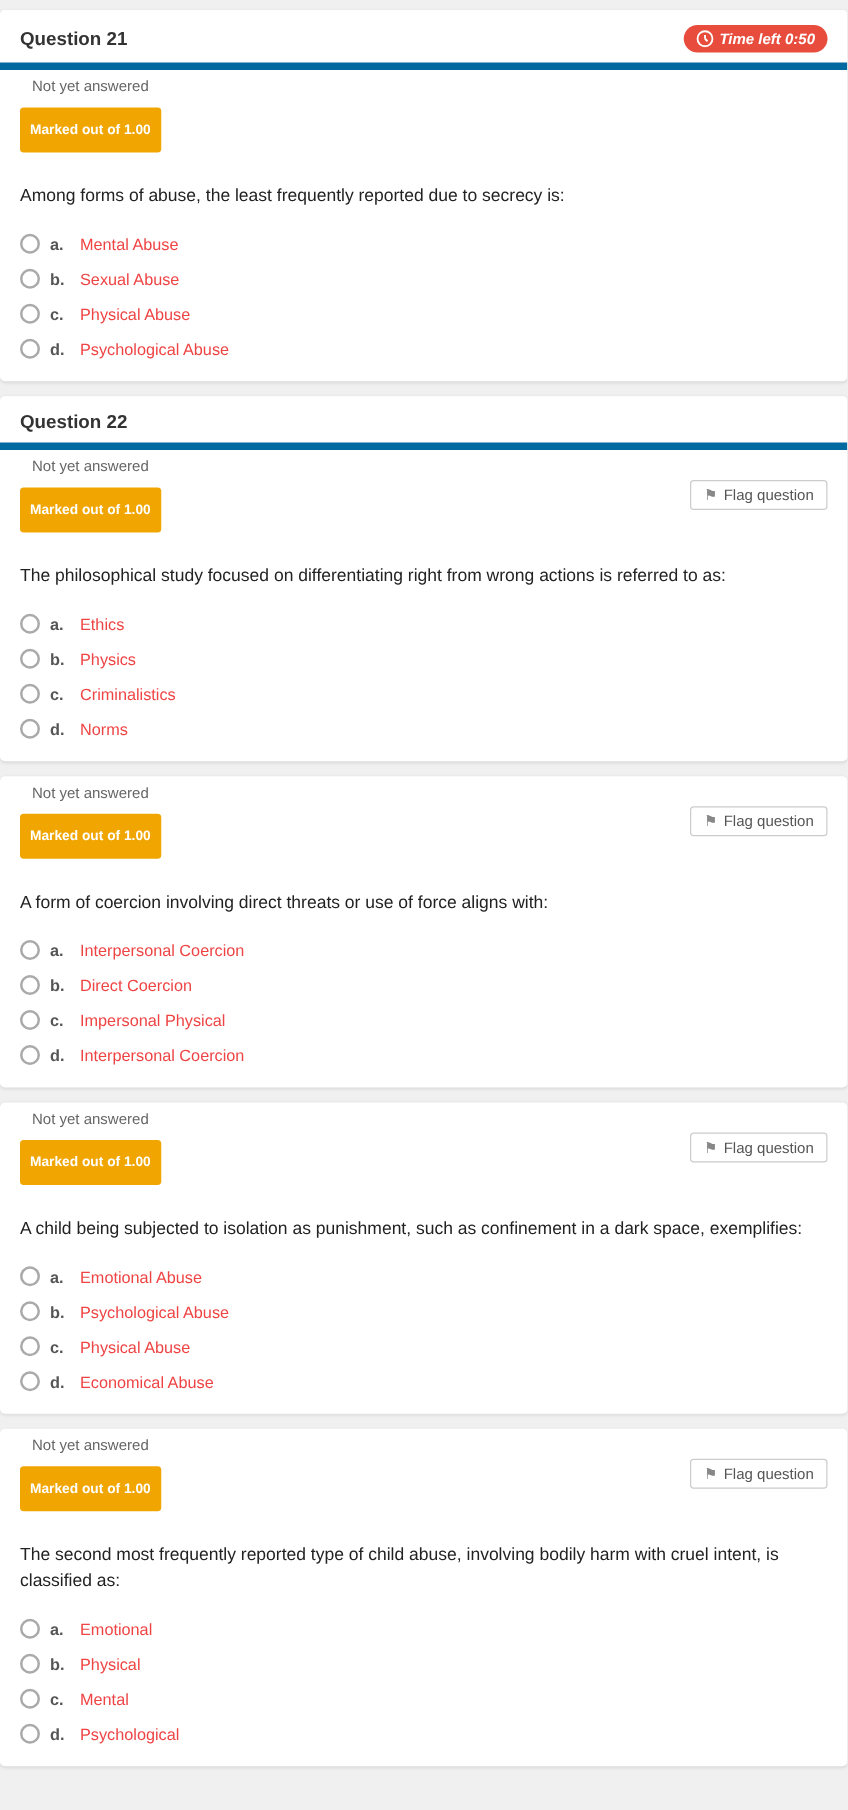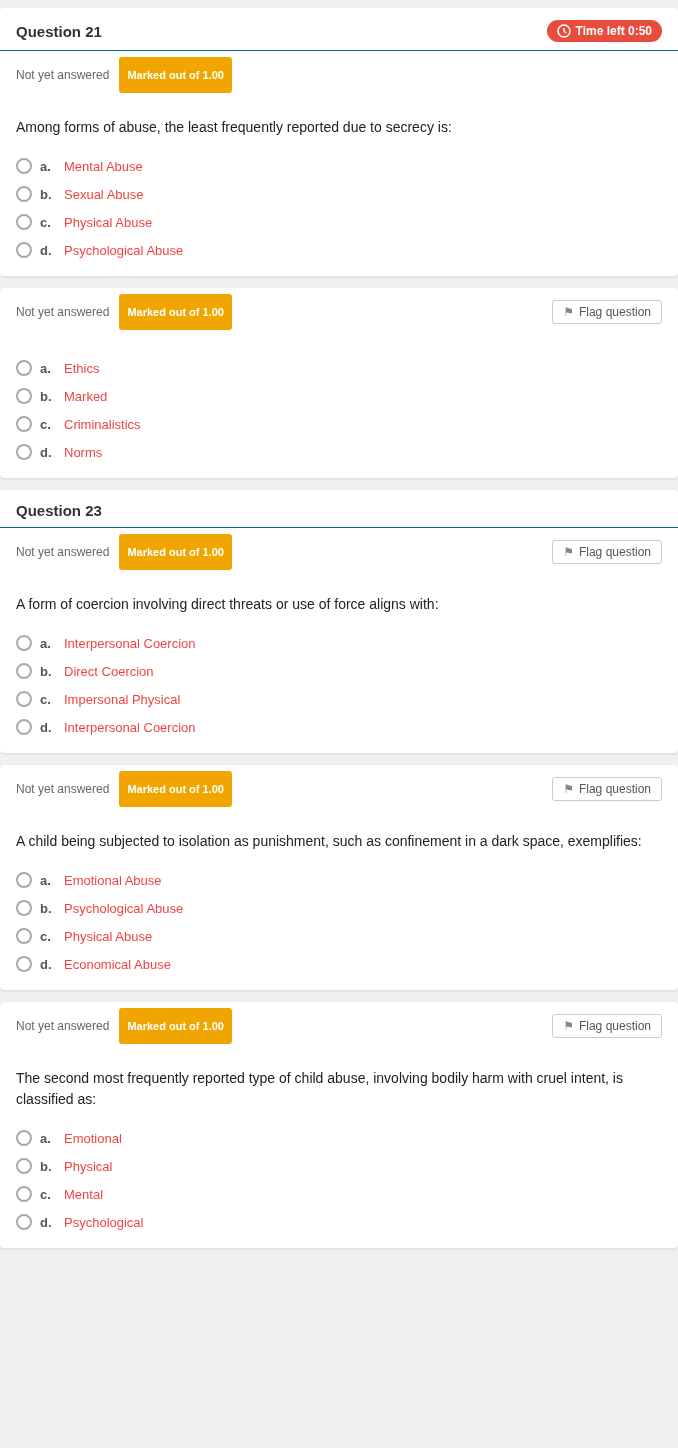--- a/index.html
+++ b/index.html
@@ -14,41 +14,42 @@
     .question-card {
       background: #fff;
       margin: 0 0 12px 0;
       border-radius: 4px;
       overflow: hidden;
       box-shadow: 0 1px 3px rgba(0,0,0,0.1);
     }
     .question-header {
       background: #fff;
       padding: 12px 16px 8px 16px;
-      border-bottom: 1px solid #0369a1;
+      border-bottom: 6px solid #0369a1;
       display: flex;
       align-items: center;
       justify-content: space-between;
     }
     .question-title {
       font-size: 15px;
       font-weight: bold;
       color: #333;
     }
     .question-meta {
       display: flex;
       align-items: center;
       gap: 10px;
       padding: 6px 16px 8px 16px;
       justify-content: space-between;
     }
     .meta-left {
       display: flex;
       align-items: center;
       gap: 10px;
+      flex-direction: column;
     }
     .not-answered {
       font-size: 12px;
       color: #666;
     }
     .marked-badge {
       background: #f0a500;
       color: #fff;
       font-size: 11px;
       padding: 12px 8px;
@@ -70,20 +71,21 @@
     .timer-badge {
       background: #e74c3c;
       color: #fff;
       font-size: 12px;
       padding: 4px 10px;
       border-radius: 20px;
       display: flex;
       align-items: center;
       gap: 5px;
       font-weight: bold;
+      font-style: italic;
     }
     .question-body {
       padding: 16px 16px 12px 16px;
     }
     .question-text {
       font-size: 14px;
       font-weight: normal;
       color: #222;
       margin-bottom: 14px;
       line-height: 1.5;
@@ -160,57 +162,58 @@
           <span class="option-text">Physical Abuse</span>
         </div>
         <div class="option-row">
           <div class="option-radio"></div>
           <span class="option-letter">d.</span>
           <span class="option-text">Psychological Abuse</span>
         </div>
       </div>
     </div>
     <div class="question-card">
+      <div class="question-header">
+        <span class="question-title">Question 22</span>
+      </div>
       <div class="question-meta">
         <div class="meta-left">
           <span class="not-answered">Not yet answered</span>
           <span class="marked-badge">Marked out of 1.00</span>
         </div>
         <button class="flag-btn">
           <span style="color:#888;">⚑</span>
           <span>Flag question</span>
         </button>
       </div>
       <div class="question-body">
+        <div class="question-text">The philosophical study focused on differentiating right from wrong actions is referred to as:</div>
         <div class="option-row">
           <div class="option-radio"></div>
           <span class="option-letter">a.</span>
           <span class="option-text">Ethics</span>
         </div>
         <div class="option-row">
           <div class="option-radio"></div>
           <span class="option-letter">b.</span>
-          <span class="option-text">Marked</span>
+          <span class="option-text">Physics</span>
         </div>
         <div class="option-row">
           <div class="option-radio"></div>
           <span class="option-letter">c.</span>
           <span class="option-text">Criminalistics</span>
         </div>
         <div class="option-row">
           <div class="option-radio"></div>
           <span class="option-letter">d.</span>
           <span class="option-text">Norms</span>
         </div>
       </div>
     </div>
     <div class="question-card">
-      <div class="question-header">
-        <span class="question-title">Question 23</span>
-      </div>
       <div class="question-meta">
         <div class="meta-left">
           <span class="not-answered">Not yet answered</span>
           <span class="marked-badge">Marked out of 1.00</span>
         </div>
         <button class="flag-btn">
           <span style="color:#888;">⚑</span>
           <span>Flag question</span>
         </button>
       </div>

